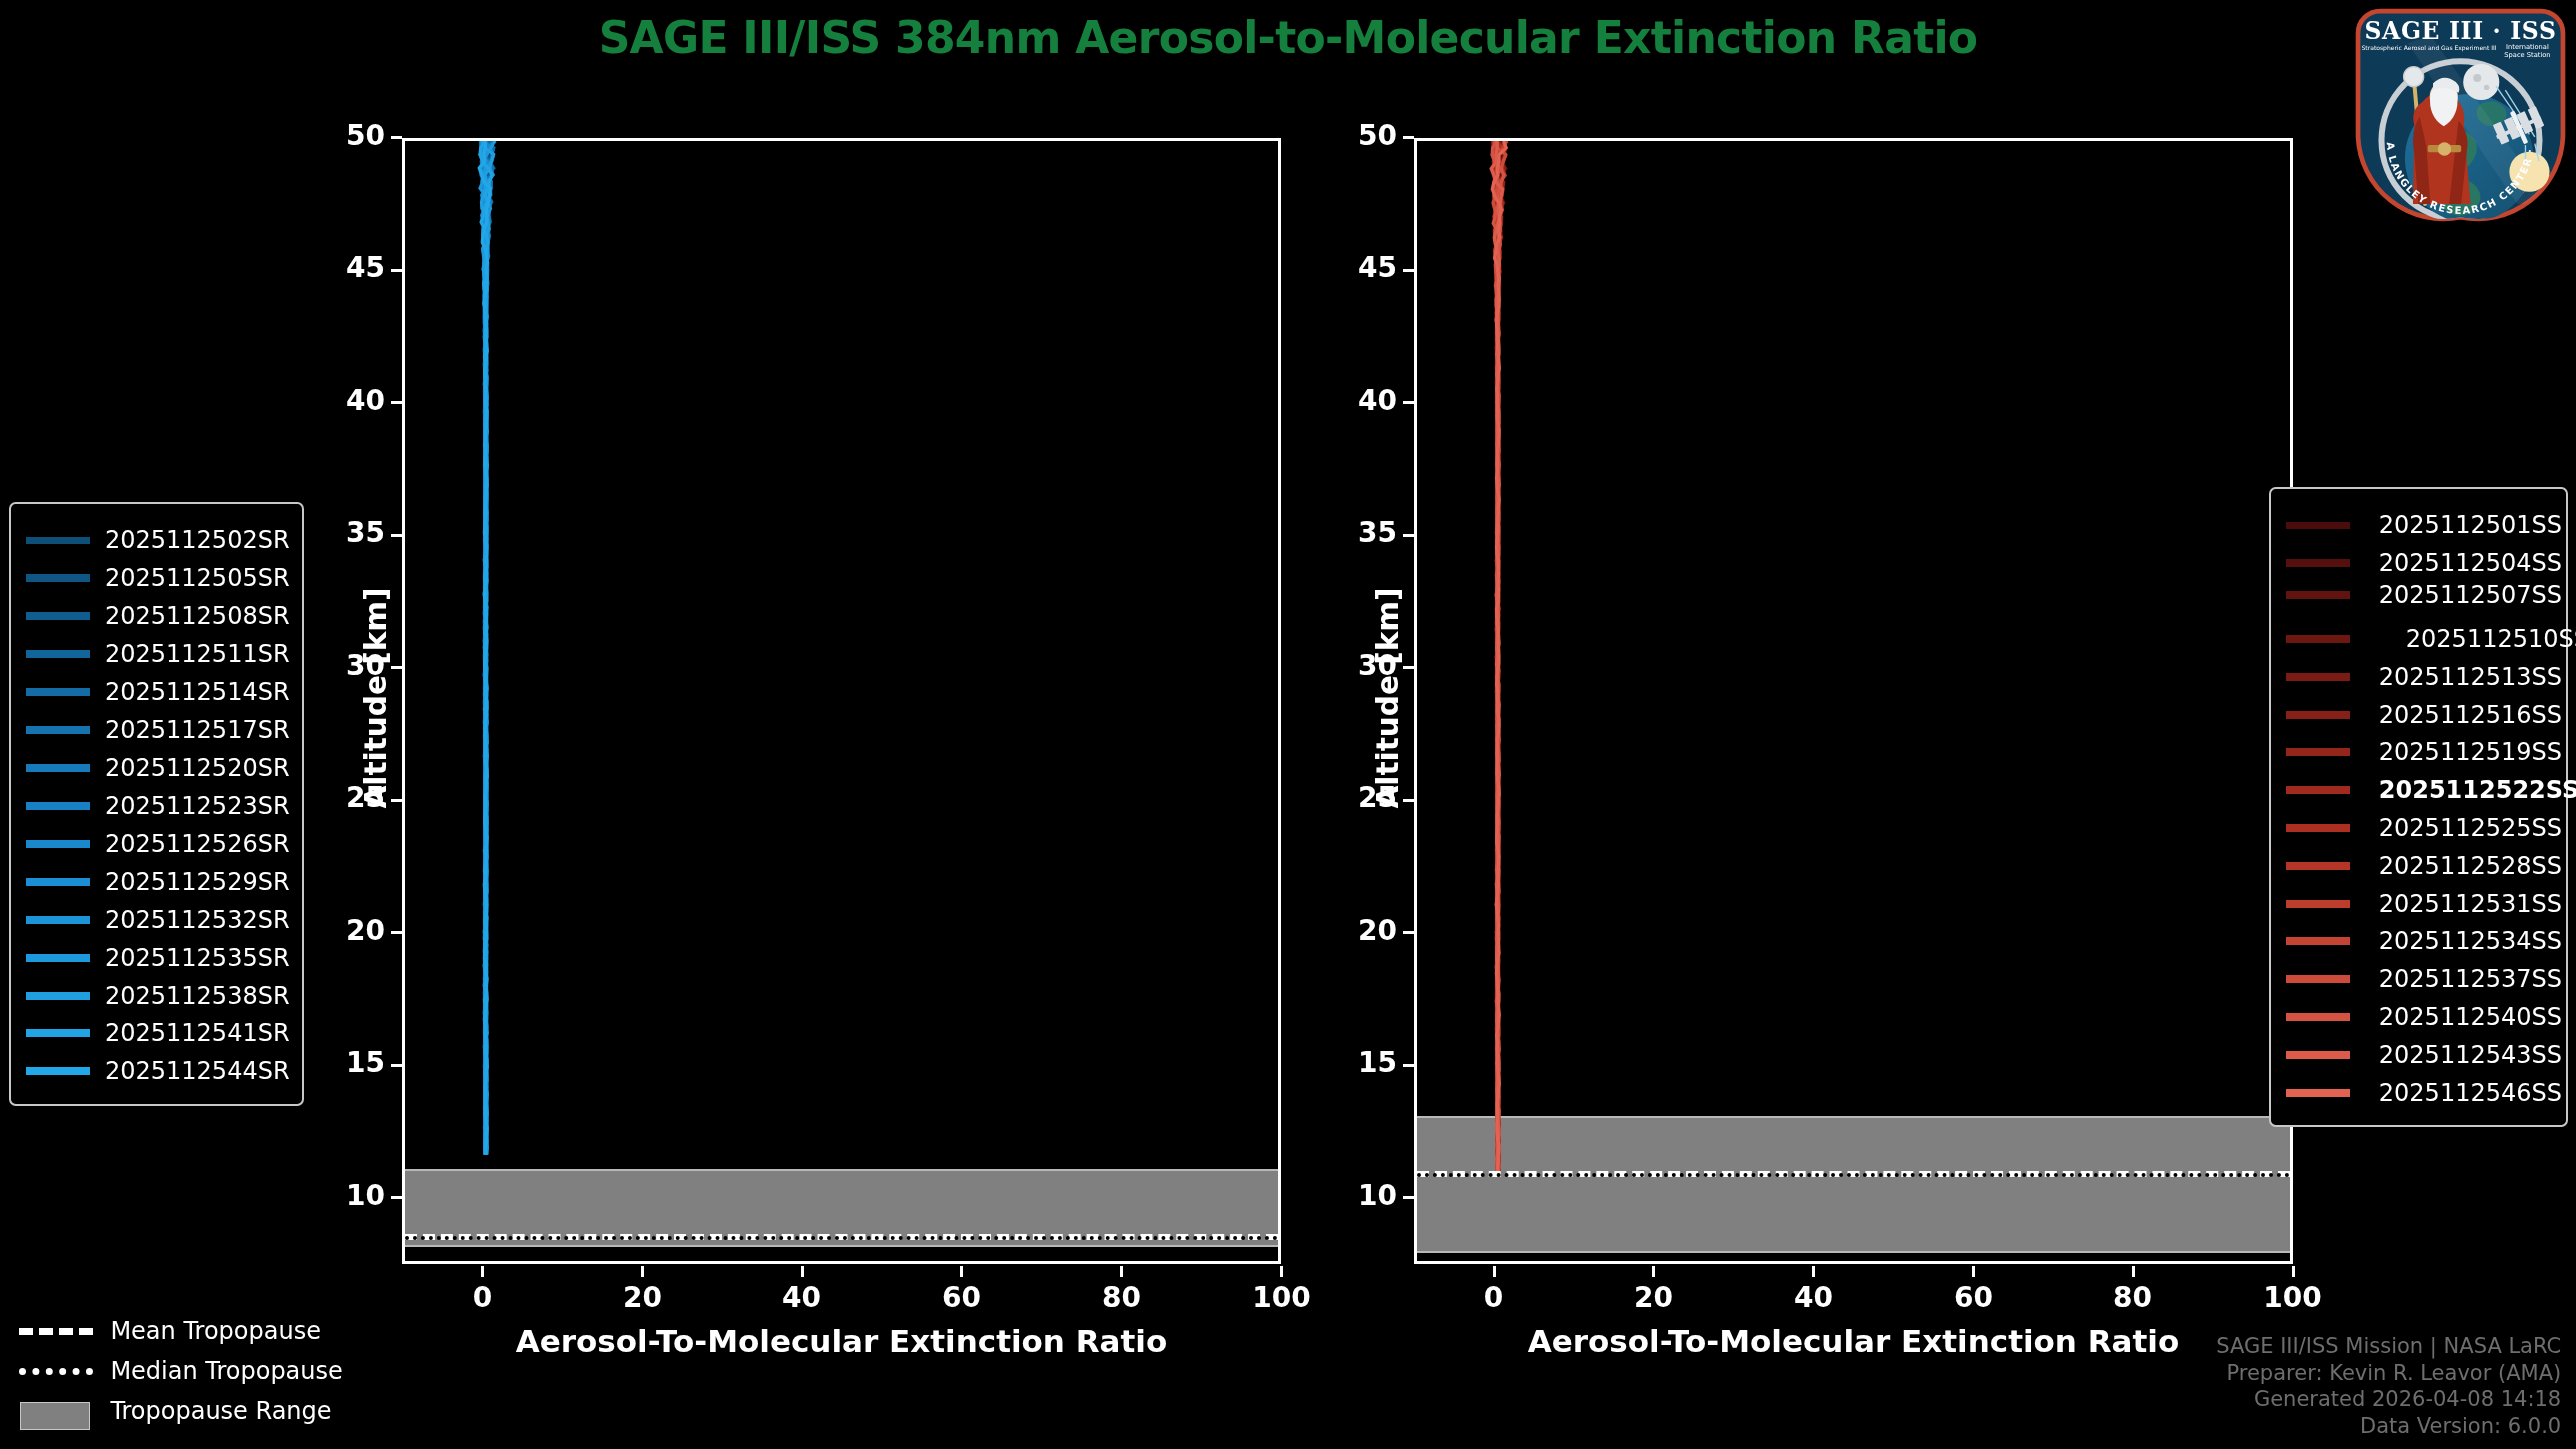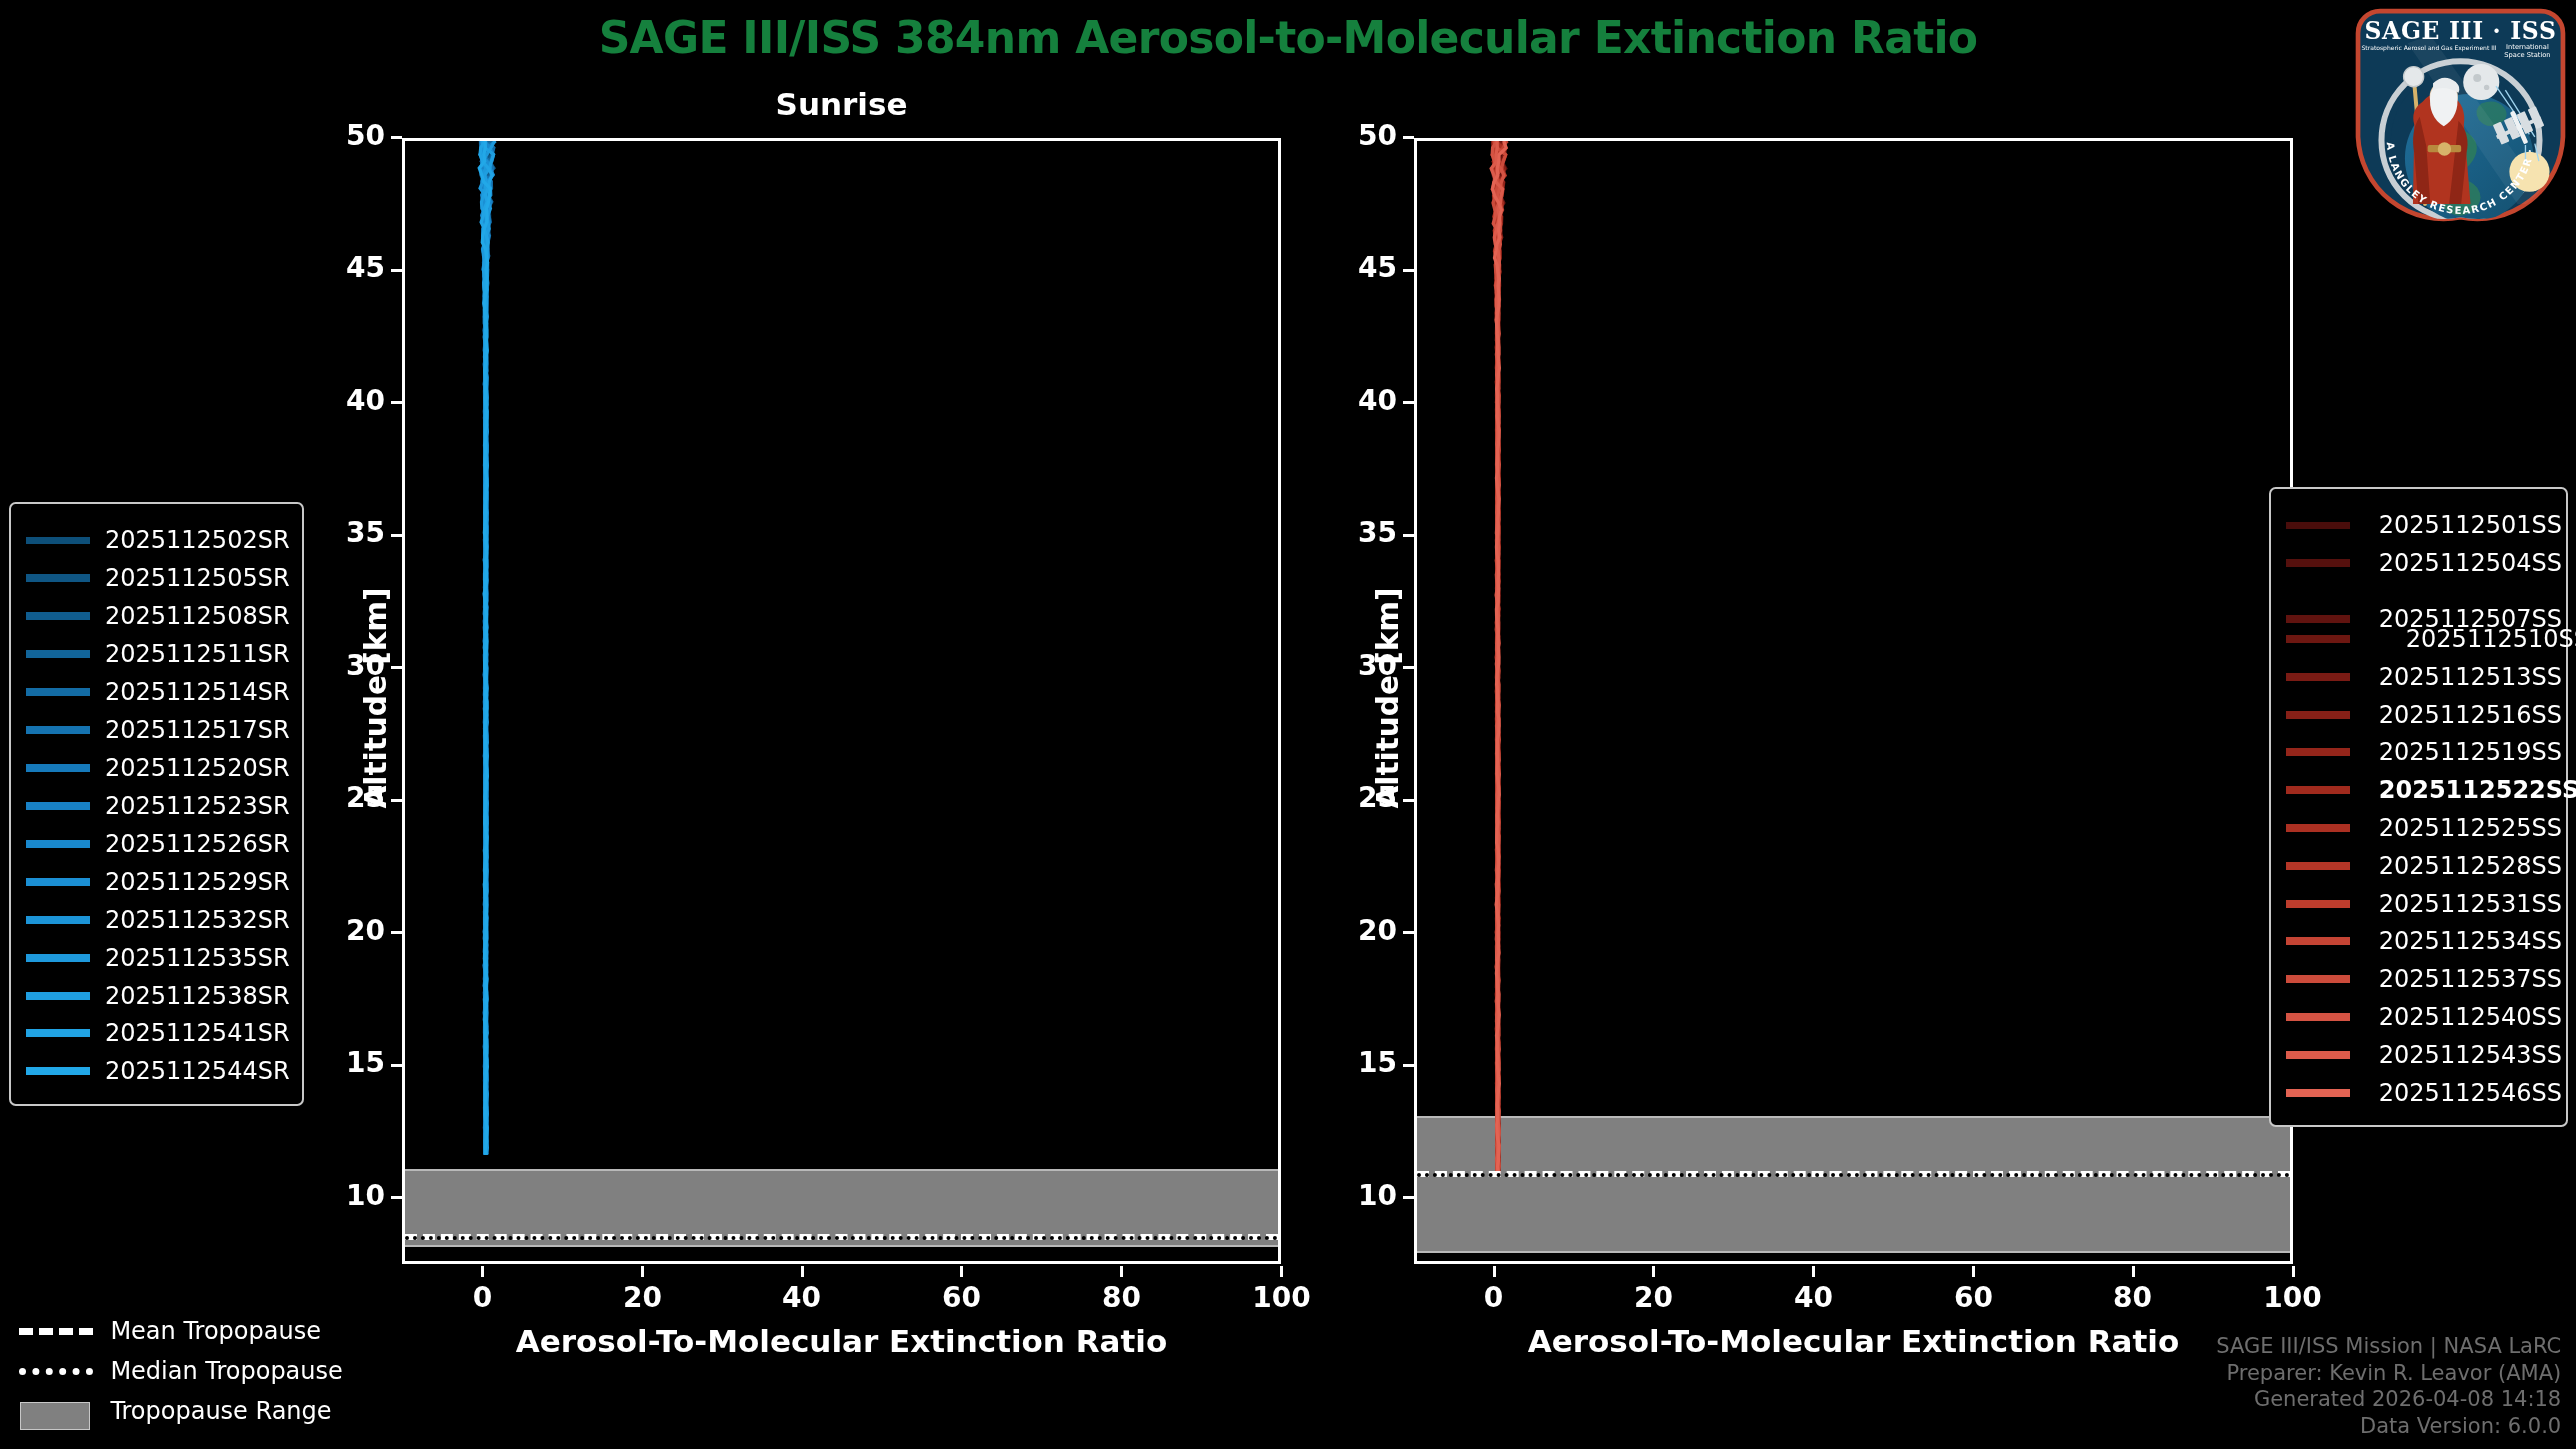--- a/index.html
+++ b/index.html
@@ -98,21 +98,20 @@
   
   #patch { position: absolute; right: 5.4px; top: 2.7px; width: 221px; height: 221px; }
 </style>
 </head>
 <body>
 
 <div id="root">
 
   <div class="ttl" id="main-title">SAGE III/ISS 384nm Aerosol-to-Molecular Extinction Ratio</div>
 
-  <div class="panel-head" id="head-left" style="left: 402px; width: 879px; top: 86px;">Sunrise</div>
 
   <div class="plot-frame" id="plot-left" style="left: 402px; top: 138px; width: 879px; height: 1126px;">
       <div class="band" style="top: 1028px; height: 77px;"></div>
       <div class="band-edge" style="top: 1028px;"></div>
       <div class="band-edge" style="top: 1104px;"></div>
       <svg class="curve" viewBox="0 0 1310 1679" preserveAspectRatio="none">
         <path d="M122.79 1520.98 L122.56 1510.84 L121.09 1500.70 L121.27 1490.56 L121.12 1480.42 L120.53 1470.28 L119.68 1460.14 L119.39 1450.00 L121.18 1439.86 L122.07 1429.72 L122.98 1419.58 L121.68 1409.44 L122.09 1399.30 L121.65 1389.16 L122.03 1379.02 L120.30 1368.88 L119.49 1358.74 L119.44 1348.60 L120.81 1338.46 L121.99 1328.32 L121.74 1318.18 L121.99 1308.04 L121.87 1297.90 L123.04 1287.76 L121.78 1277.62 L120.93 1267.48 L119.12 1257.34 L120.03 1247.20 L120.53 1237.06 L121.36 1226.92 L121.04 1216.78 L121.44 1206.64 L122.62 1196.50 L122.96 1186.36 L122.58 1176.22 L120.44 1166.08 L120.24 1155.94 L119.86 1145.80 L121.01 1135.66 L120.15 1125.52 L120.63 1115.38 L121.00 1105.24 L122.83 1095.10 L123.16 1084.96 L122.30 1074.82 L121.14 1064.68 L120.44 1054.54 L121.06 1044.40 L120.26 1034.26 L120.18 1024.12 L119.44 1013.98 L121.42 1003.84 L122.27 993.70 L123.24 983.56 L121.93 973.42 L121.61 963.29 L121.41 953.15 L121.39 943.01 L120.59 932.87 L119.24 922.73 L119.79 912.59 L120.65 902.45 L122.57 892.31 L122.01 882.17 L122.26 872.03 L121.60 861.89 L122.58 851.75 L121.66 841.61 L120.62 831.47 L119.24 821.33 L119.59 811.19 L120.95 801.05 L121.46 790.91 L121.84 780.77 L121.34 770.63 L122.70 760.49 L122.56 750.35 L122.54 740.21 L120.23 730.07 L119.87 719.93 L119.72 709.79 L120.90 699.65 L120.84 689.51 L120.78 679.37 L121.50 669.23 L122.48 659.09 L123.46 648.95 L121.99 638.81 L121.13 628.67 L119.81 618.53 L120.82 608.39 L120.29 598.25 L120.48 588.11 L119.89 577.97 L121.38 567.83 L122.65 557.69 L123.14 547.55 L122.31 537.41 L121.00 527.27 L121.21 517.13 L120.75 506.99 L120.83 496.85 L119.25 486.71 L120.05 476.57 L120.75 466.43 L122.81 456.29 L122.50 446.15 L122.19 436.01 L121.57 425.87 L121.82 415.73 L121.68 405.59 L120.24 395.45 L119.55 385.31 L119.27 375.17 L121.30 365.03 L121.69 354.89 L122.41 344.75 L121.46 334.61 L122.43 324.47 L122.34 314.34 L122.15 304.20 L120.32 294.06 L119.25 283.92 L119.70 273.78 L120.59 263.64 L121.68 253.50 L120.88 243.36 L122.16 233.22 L122.65 223.08 L124.74 212.94 L122.31 202.80 L120.56 192.66 L117.84 182.52 L119.28 172.38 L119.80 162.24 L119.64 152.10 L119.52 141.96 L121.15 131.82 L126.75 121.68 L126.90 111.54 L125.97 101.40 L118.56 91.26 L119.55 81.12 L117.48 70.98 L119.38 60.84 L113.51 50.70 L115.30 40.56 L120.72 30.42 L130.01 20.28 L132.82 10.14 L125.92 0.00 " fill="none" stroke="#0d4f79" stroke-width="5"></path>
         <path d="M120.56 1520.98 L121.21 1510.84 L120.46 1500.70 L120.40 1490.56 L119.20 1480.42 L120.70 1470.28 L121.73 1460.14 L123.12 1450.00 L122.33 1439.86 L121.75 1429.72 L121.60 1419.58 L121.56 1409.44 L121.19 1399.30 L119.48 1389.16 L119.58 1379.02 L119.94 1368.88 L122.11 1358.74 L121.95 1348.60 L122.30 1338.46 L121.59 1328.32 L122.53 1318.18 L122.18 1308.04 L121.21 1297.90 L119.69 1287.76 L119.24 1277.62 L120.52 1267.48 L121.08 1257.34 L121.80 1247.20 L121.08 1237.06 L122.39 1226.92 L122.55 1216.78 L123.05 1206.64 L121.00 1196.50 L120.11 1186.36 L119.63 1176.22 L120.55 1166.08 L120.84 1155.94 L120.52 1145.80 L121.12 1135.66 L121.89 1125.52 L123.50 1115.38 L122.49 1105.24 L121.76 1095.10 L120.05 1084.96 L120.77 1074.82 L120.39 1064.68 L120.51 1054.54 L119.74 1044.40 L120.63 1034.26 L122.17 1024.12 L123.02 1013.98 L122.84 1003.84 L121.31 993.70 L121.41 983.56 L120.87 973.42 L121.21 963.29 L119.51 953.15 L119.73 943.01 L120.10 932.87 L122.20 922.73 L122.55 912.59 L122.32 902.45 L121.78 892.31 L121.79 882.17 L122.12 872.03 L120.76 861.89 L119.94 851.75 L118.93 841.61 L120.70 831.47 L121.29 821.33 L122.32 811.19 L121.47 801.05 L122.18 790.91 L122.45 780.77 L122.55 770.63 L121.15 760.49 L119.58 750.35 L119.68 740.21 L120.18 730.07 L121.46 719.93 L120.80 709.79 L121.59 699.65 L121.79 689.51 L123.40 679.37 L122.47 669.23 L121.48 659.09 L119.89 648.95 L120.11 638.81 L120.59 628.67 L120.49 618.53 L120.49 608.39 L120.56 598.25 L122.53 588.11 L122.88 577.97 L123.10 567.83 L121.06 557.69 L120.98 547.55 L120.47 537.41 L120.96 527.27 L119.92 517.13 L119.73 506.99 L120.55 496.85 L122.06 486.71 L123.18 476.57 L122.23 466.43 L121.91 456.29 L121.09 446.15 L121.87 436.01 L120.52 425.87 L120.02 415.73 L119.04 405.59 L120.64 395.45 L121.76 385.31 L122.51 375.17 L122.05 365.03 L121.75 354.89 L122.38 344.75 L121.92 334.61 L121.30 324.47 L119.24 314.34 L119.69 304.20 L120.03 294.06 L121.85 283.92 L121.38 273.78 L121.85 263.64 L122.07 253.50 L123.41 243.36 L123.13 233.22 L120.91 223.08 L119.16 212.94 L118.19 202.80 L120.45 192.66 L119.96 182.52 L121.04 172.38 L120.06 162.24 L124.58 152.10 L125.74 141.96 L126.27 131.82 L120.81 121.68 L118.16 111.54 L118.01 101.40 L118.60 91.26 L118.33 81.12 L114.87 70.98 L120.29 60.84 L124.73 50.70 L133.35 40.56 L126.98 30.42 L124.45 20.28 L117.64 10.14 L121.65 0.00 " fill="none" stroke="#0f5684" stroke-width="5"></path>
         <path d="M120.60 1520.98 L119.79 1510.84 L120.00 1500.70 L121.56 1490.56 L122.65 1480.42 L123.19 1470.28 L121.66 1460.14 L121.65 1450.00 L120.99 1439.86 L121.55 1429.72 L119.93 1419.58 L119.64 1409.44 L119.57 1399.30 L121.45 1389.16 L122.41 1379.02 L122.36 1368.88 L121.99 1358.74 L121.70 1348.60 L122.43 1338.46 L121.27 1328.32 L120.49 1318.18 L118.87 1308.04 L120.15 1297.90 L120.81 1287.76 L122.10 1277.62 L121.48 1267.48 L121.90 1257.34 L122.40 1247.20 L122.76 1237.06 L121.96 1226.92 L120.02 1216.78 L119.73 1206.64 L119.75 1196.50 L121.24 1186.36 L120.67 1176.22 L121.31 1166.08 L121.34 1155.94 L123.11 1145.80 L122.91 1135.66 L122.10 1125.52 L120.43 1115.38 L120.01 1105.24 L120.58 1095.10 L120.42 1084.96 L120.49 1074.82 L120.04 1064.68 L121.92 1054.54 L122.60 1044.40 L123.43 1034.26 L121.64 1024.12 L121.23 1013.98 L120.62 1003.84 L121.06 993.70 L120.28 983.56 L119.57 973.42 L120.06 963.29 L121.28 953.15 L123.01 943.01 L122.41 932.87 L122.25 922.73 L121.18 912.59 L122.04 902.45 L121.01 892.31 L120.42 882.17 L119.04 872.03 L119.95 861.89 L121.25 851.75 L122.22 841.61 L122.22 831.47 L121.64 821.33 L122.41 811.19 L122.14 801.05 L121.99 790.91 L119.74 780.77 L119.63 770.63 L119.60 760.49 L121.36 750.35 L121.30 740.21 L121.54 730.07 L121.69 719.93 L122.64 709.79 L123.06 699.65 L121.65 689.51 L120.50 679.37 L119.36 669.23 L120.58 659.09 L120.44 648.95 L121.05 638.81 L120.39 628.67 L121.96 618.53 L122.74 608.39 L123.27 598.25 L121.85 588.11 L120.59 577.97 L120.45 567.83 L120.47 557.69 L120.73 547.55 L119.63 537.41 L120.53 527.27 L121.24 517.13 L123.30 506.99 L122.62 496.85 L122.18 486.71 L120.94 476.57 L121.33 466.43 L121.01 456.29 L120.18 446.15 L119.51 436.01 L119.72 425.87 L121.73 415.73 L122.30 405.59 L122.81 395.45 L121.50 385.31 L122.15 375.17 L121.69 365.03 L121.71 354.89 L119.82 344.75 L119.36 334.61 L119.81 324.47 L121.26 314.34 L122.10 304.20 L121.65 294.06 L122.11 283.92 L122.19 273.78 L123.28 263.64 L121.34 253.50 L120.19 243.36 L118.23 233.22 L119.93 223.08 L120.50 212.94 L121.41 202.80 L120.89 192.66 L122.26 182.52 L124.94 172.38 L125.01 162.24 L123.31 152.10 L117.97 141.96 L118.40 131.82 L117.58 121.68 L120.50 111.54 L116.94 101.40 L119.54 91.26 L122.28 81.12 L129.74 70.98 L129.41 60.84 L124.24 50.70 L119.44 40.56 L117.15 30.42 L120.25 20.28 L113.69 10.14 L113.22 0.00 " fill="none" stroke="#105d8f" stroke-width="5"></path>
         <path d="M121.27 1520.98 L122.12 1510.84 L123.51 1500.70 L122.20 1490.56 L121.54 1480.42 L120.83 1470.28 L121.12 1460.14 L120.71 1450.00 L119.62 1439.86 L119.75 1429.72 L120.47 1419.58 L122.61 1409.44 L122.44 1399.30 L122.54 1389.16 L121.32 1379.02 L122.11 1368.88 L121.46 1358.74 L120.90 1348.60 L119.32 1338.46 L119.44 1328.32 L120.70 1318.18 L121.78 1308.04 L122.30 1297.90 L121.54 1287.76 L122.34 1277.62 L122.21 1267.48 L122.57 1257.34 L120.41 1247.20 L119.79 1237.06 L119.30 1226.92 L120.85 1216.78 L121.19 1206.64 L121.32 1196.50 L121.47 1186.36 L122.22 1176.22 L123.27 1166.08 L122.22 1155.94 L121.20 1145.80 L119.49 1135.66 L120.40 1125.52 L120.29 1115.38 L120.97 1105.24 L120.19 1095.10 L121.32 1084.96 L122.38 1074.82 L123.31 1064.68 L122.54 1054.54 L121.00 1044.40 L120.68 1034.26 L120.41 1024.12 L120.95 1013.98 L119.67 1003.84 L120.18 993.70 L120.54 983.56 L122.80 973.42 L122.79 963.29 L122.53 953.15 L121.30 943.01 L121.35 932.87 L121.37 922.73 L120.52 912.59 L119.76 902.45 L119.21 892.31 L121.08 882.17 L121.86 872.03 L122.89 861.89 L121.67 851.75 L122.14 841.61 L121.85 831.47 L122.13 821.33 L120.52 811.19 L119.44 801.05 L119.49 790.91 L120.59 780.77 L121.90 770.63 L121.51 760.49 L121.97 750.35 L121.85 740.21 L123.16 730.07 L121.95 719.93 L121.06 709.79 L119.28 699.65 L119.98 689.51 L120.53 679.37 L121.11 669.23 L120.96 659.09 L121.21 648.95 L122.67 638.81 L122.94 628.67 L122.77 618.53 L120.57 608.39 L120.41 598.25 L119.95 588.11 L120.96 577.97 L120.09 567.83 L120.40 557.69 L120.93 547.55 L122.64 537.41 L123.25 527.27 L122.29 517.13 L121.39 506.99 L120.54 496.85 L121.25 486.71 L120.26 476.57 L120.14 466.43 L119.31 456.29 L121.22 446.15 L122.17 436.01 L123.09 425.87 L122.03 415.73 L121.63 405.59 L121.67 395.45 L121.46 385.31 L120.77 375.17 L119.17 365.03 L119.76 354.89 L120.45 344.75 L122.42 334.61 L121.88 324.47 L122.19 314.34 L121.72 304.20 L122.69 294.06 L121.95 283.92 L120.62 273.78 L119.13 263.64 L119.08 253.50 L120.83 243.36 L121.21 233.22 L121.98 223.08 L121.17 212.94 L123.79 202.80 L123.87 192.66 L124.10 182.52 L119.54 172.38 L118.18 162.24 L117.73 152.10 L119.90 141.96 L119.95 131.82 L118.98 121.68 L121.93 111.54 L125.20 101.40 L130.13 91.26 L124.63 81.12 L121.61 70.98 L115.36 60.84 L119.53 50.70 L116.51 40.56 L116.08 30.42 L112.84 20.28 L120.50 10.14 L130.44 0.00 " fill="none" stroke="#12659a" stroke-width="5"></path>
@@ -226,21 +225,21 @@
     </div>
   <div class="legend-box lg-right" id="legend-sunset" style="left: 2269px; top: 487px; width: 299px; height: 640px;">
       <div class="legend-row" style="left: 14.8px; top: 17.4px; height: 38px;">
         <span class="swatch" style="background: rgb(74, 13, 11);"></span>
         <span class="legend-txt">2025112501SS</span>
       </div>
       <div class="legend-row" style="left: 14.8px; top: 55px; height: 38px;">
         <span class="swatch" style="background: rgb(85, 16, 13);"></span>
         <span class="legend-txt">2025112504SS</span>
       </div>
-      <div class="legend-row" style="left: 14.8px; top: 111px; height: 38px;">
+      <div class="legend-row" style="left: 14.8px; top: 87px; height: 38px;">
         <span class="swatch" style="background: rgb(97, 19, 15);"></span>
         <span class="legend-txt">2025112507SS</span>
       </div>
       <div class="legend-row" style="left: 14.8px; top: 131px; height: 38px; gap: 27px;">
         <span class="swatch" style="background: rgb(109, 23, 17);"></span>
         <span class="legend-txt">2025112510SS</span>
       </div>
       <div class="legend-row" style="left: 14.8px; top: 169px; height: 38px;">
         <span class="swatch" style="background: rgb(122, 27, 20);"></span>
         <span class="legend-txt">2025112513SS</span>

